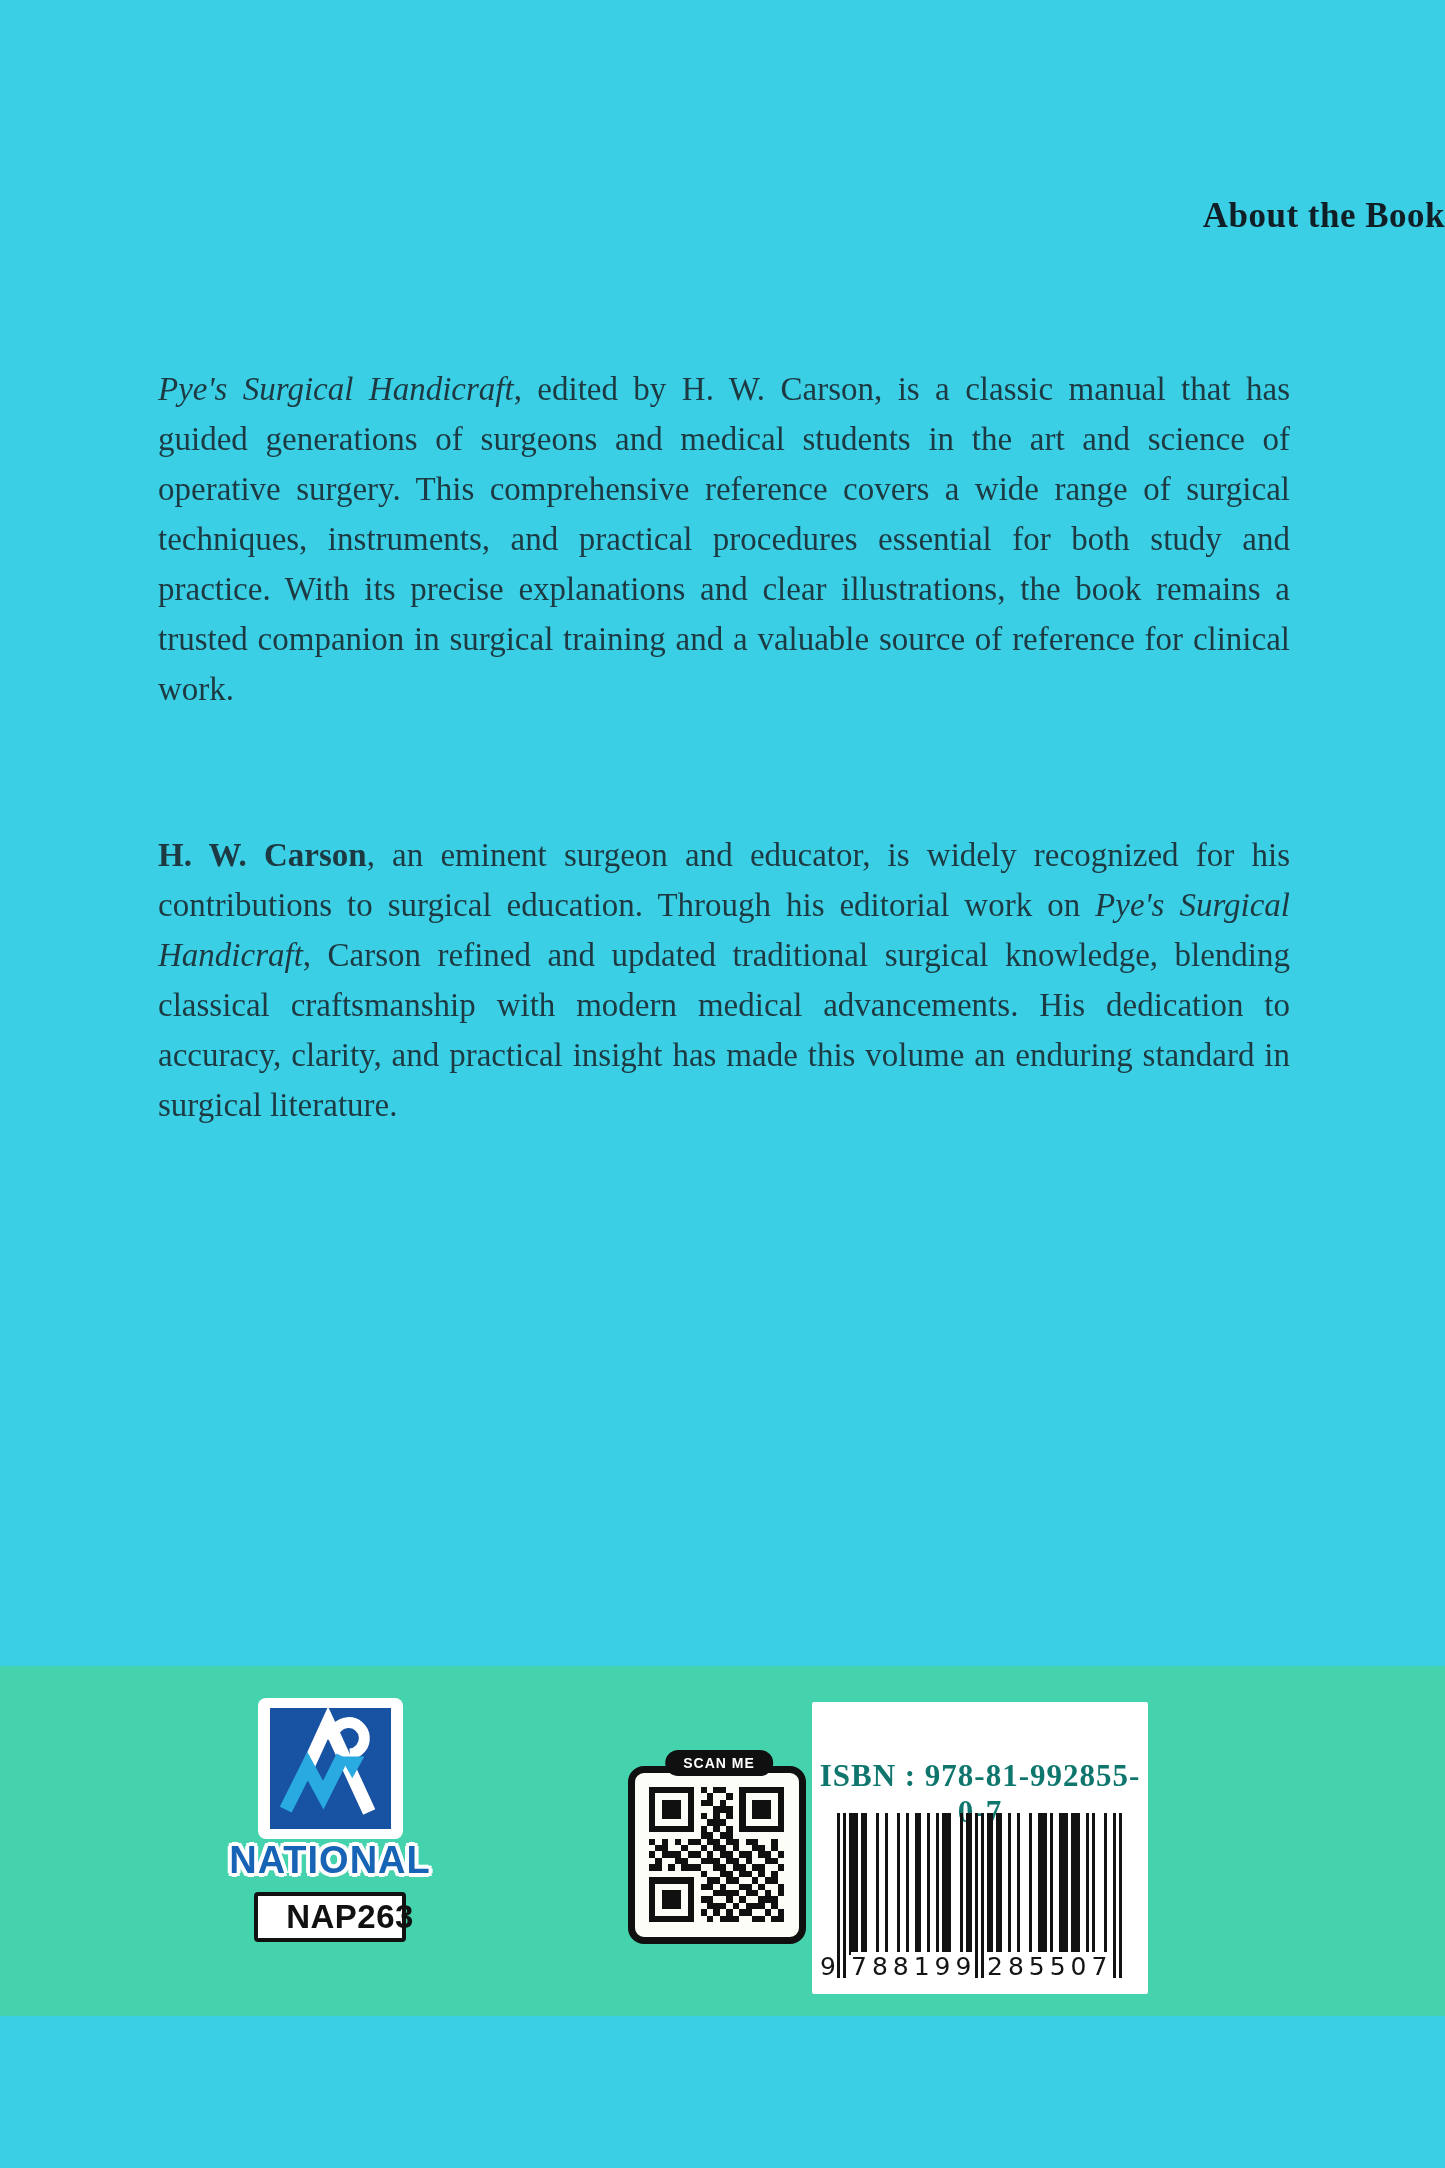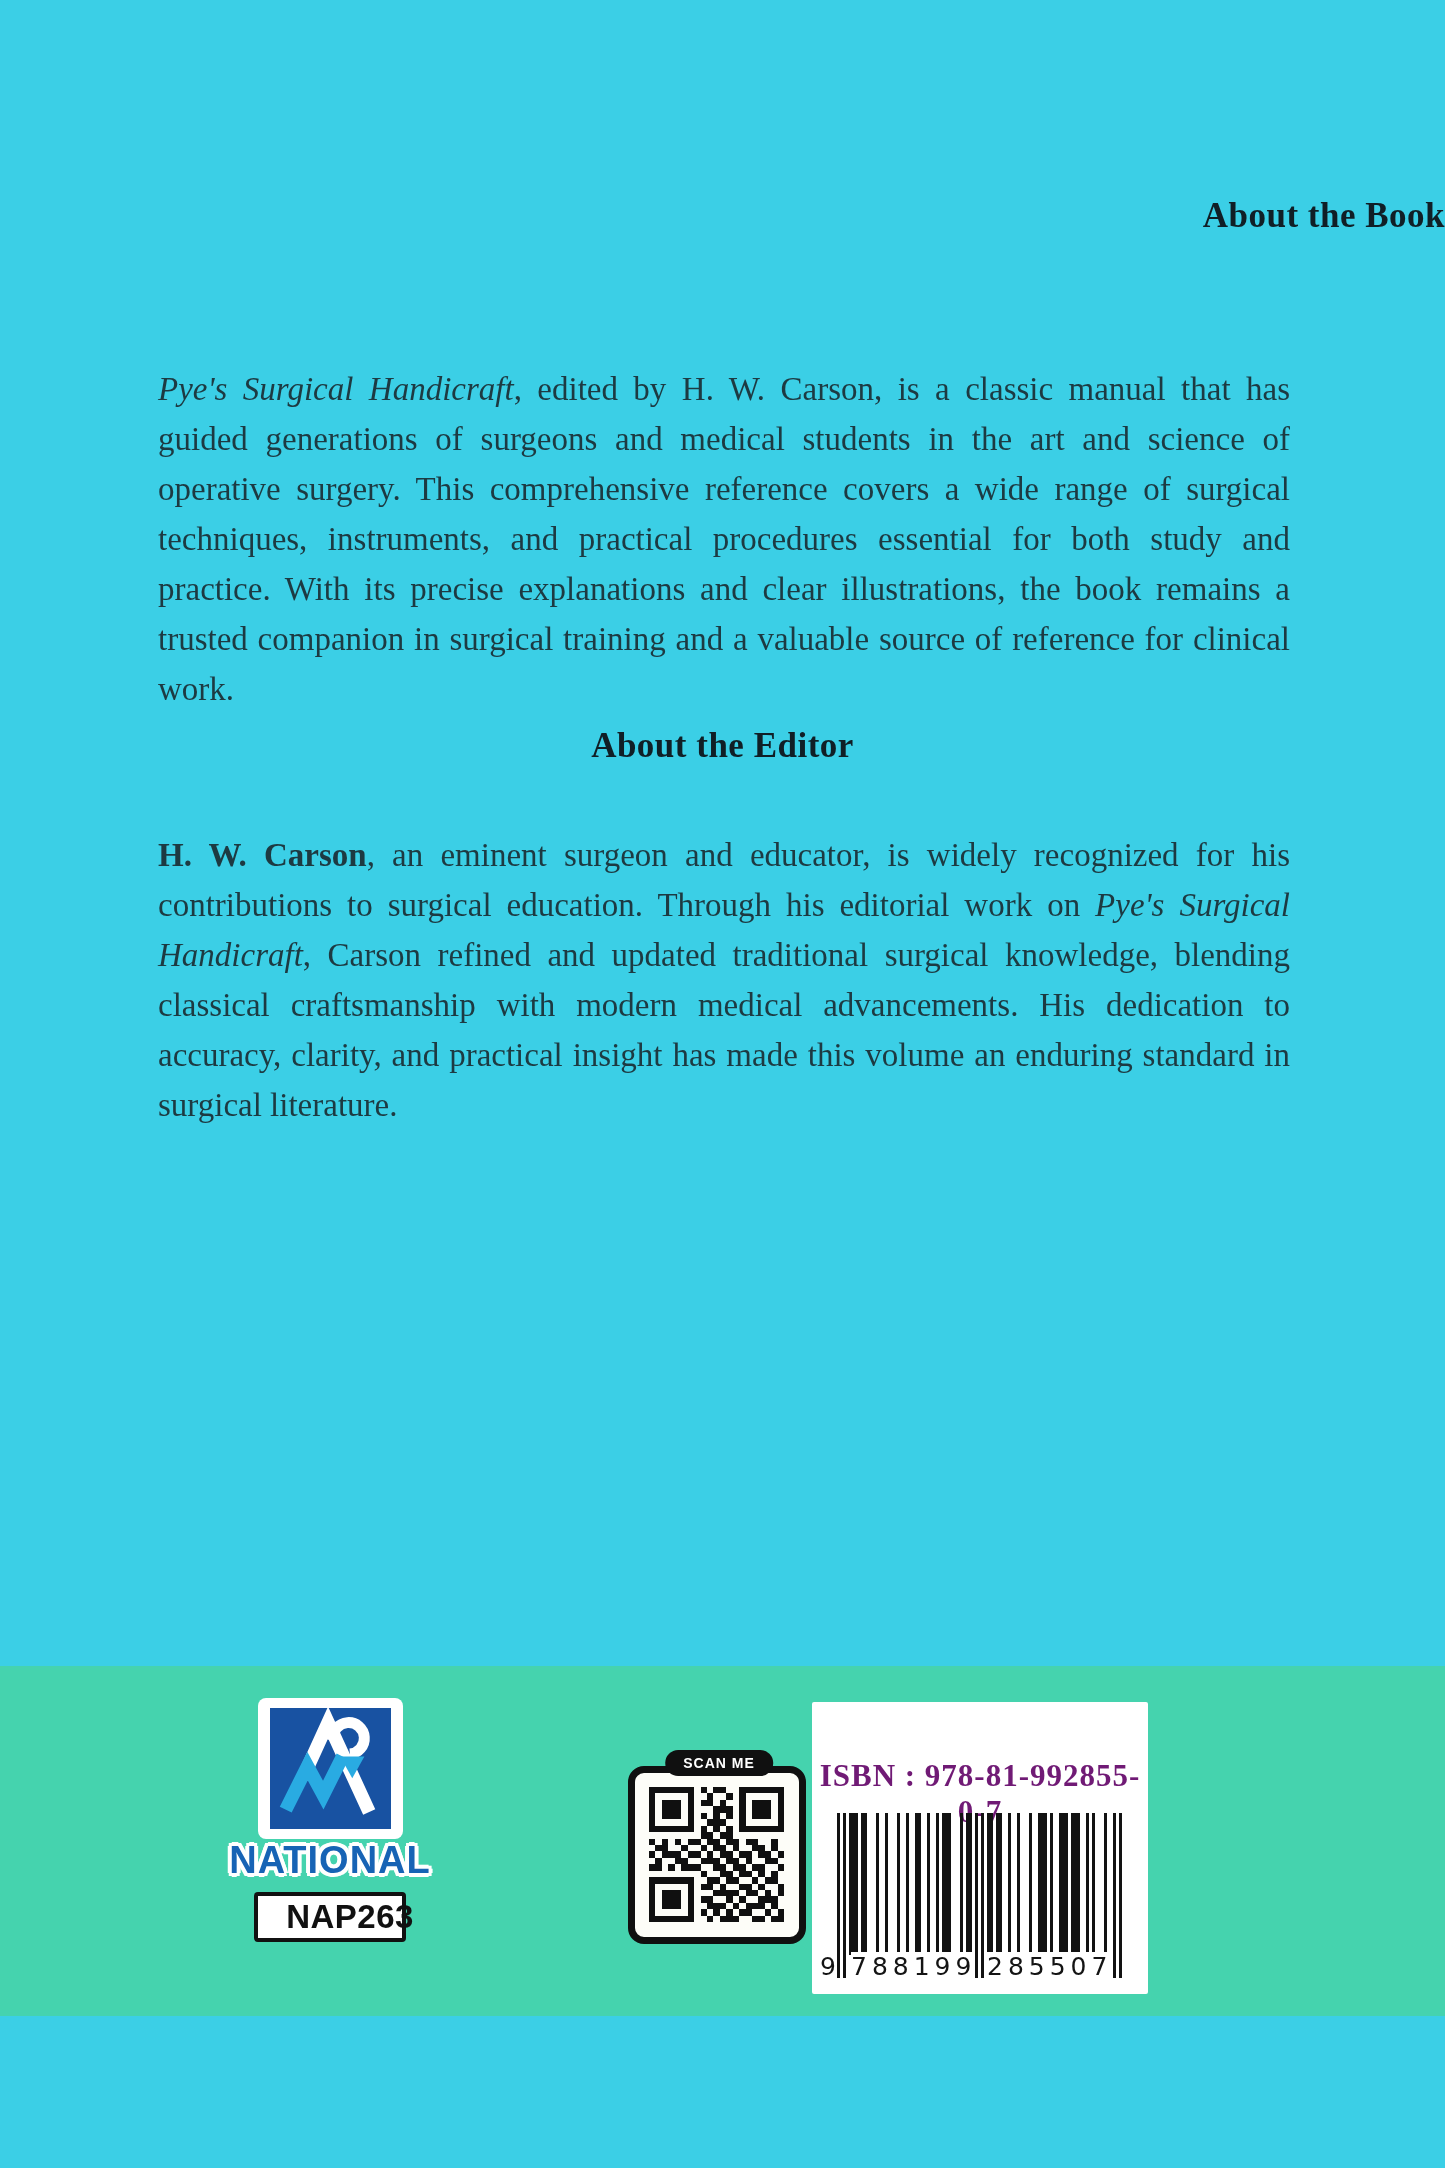--- a/index.html
+++ b/index.html
@@ -106,21 +106,21 @@
     position:absolute; left:812px; top:36px;
     width:336px; height:292px;
     background:#ffffff;
     border-radius:2px;
   }
   .bc-isbn {
     position:absolute; left:0; top:56px; width:100%;
     text-align:center;
     font-family:"Liberation Serif", serif;
     font-weight:bold; font-size:31px;
-    color:#701a75;
+    color:#0f766e;
     letter-spacing:1px;
   }
   .bc-bars { position:absolute; left:25px; top:111px; width:285px; height:165px; }
   .bc-bar { position:absolute; top:0; width:3px; height:142px; background:#121212; }
   .bc-bar.guard { height:165px; }
   .bc-digits {
     position:absolute; left:25px; top:250px; width:285px; height:30px;
     font-family:"DejaVu Sans", sans-serif;
     font-size:25px; color:#141414;
   }
@@ -129,21 +129,20 @@
   .bc-digit-g2 { position:absolute; left:150px; top:0; width:122px; background:#ffffff; text-align:center; letter-spacing:5px; }
 </style>
 </head>
 <body>
 
 <div class="page">
 
   <div class="heading heading-book">About the Book</div>
   <div class="para para-book"><span class="run-italic">Pye's Surgical Handicraft</span><span class="run-normal">, edited by H. W. Carson, is a classic manual that has guided generations of surgeons and medical students in the art and science of operative surgery. This comprehensive reference covers a wide range of surgical techniques, instruments, and practical procedures essential for both study and practice. With its precise explanations and clear illustrations, the book remains a trusted companion in surgical training and a valuable source of reference for clinical work.</span></div>
 
-  <div class="heading heading-editor">About the Editor</div>
   <div class="para para-editor"><span class="run-bold">H. W. Carson</span><span class="run-normal">, an eminent surgeon and educator, is widely recognized for his contributions to surgical education. Through his editorial work on </span><span class="run-italic">Pye's Surgical Handicraft</span><span class="run-normal">, Carson refined and updated traditional surgical knowledge, blending classical craftsmanship with modern medical advancements. His dedication to accuracy, clarity, and practical insight has made this volume an enduring standard in surgical literature.</span></div>
 
   <div class="band">
 
     <div class="pub">
       <div class="pub-logo-box">
         <svg width="125" height="121" viewBox="0 0 100 100">
           <rect x="0" y="0" width="100" height="100" fill="#1852a2"></rect>
           <path d="M52 26 A 13 13 0 1 1 66 38" fill="none" stroke="#ffffff" stroke-width="9"></path>
           <path d="M27 58 L48 12 L82 86" fill="none" stroke="#ffffff" stroke-width="11"></path>

